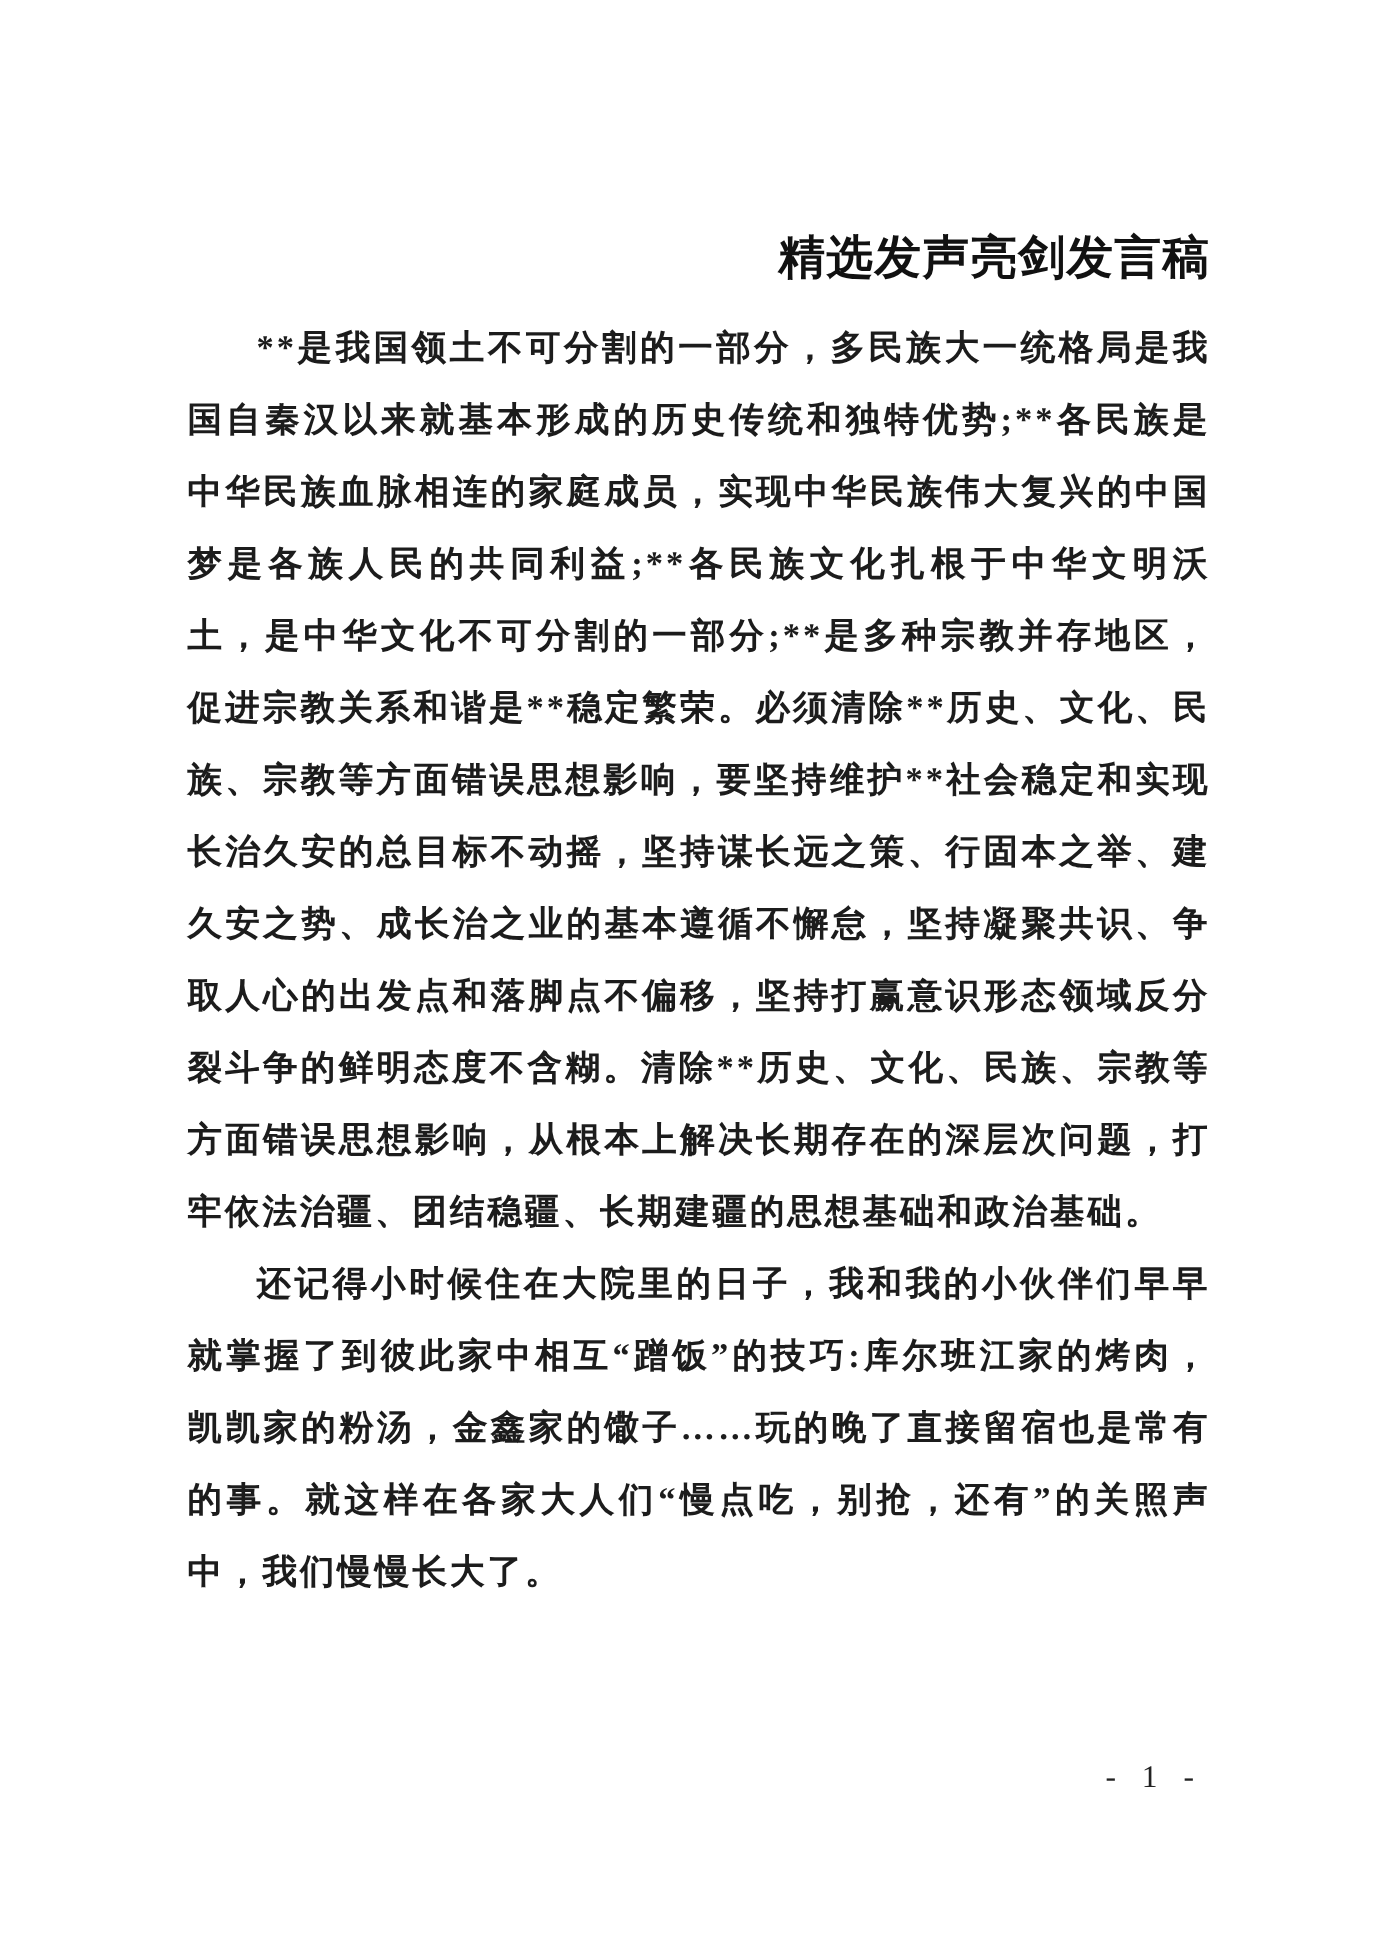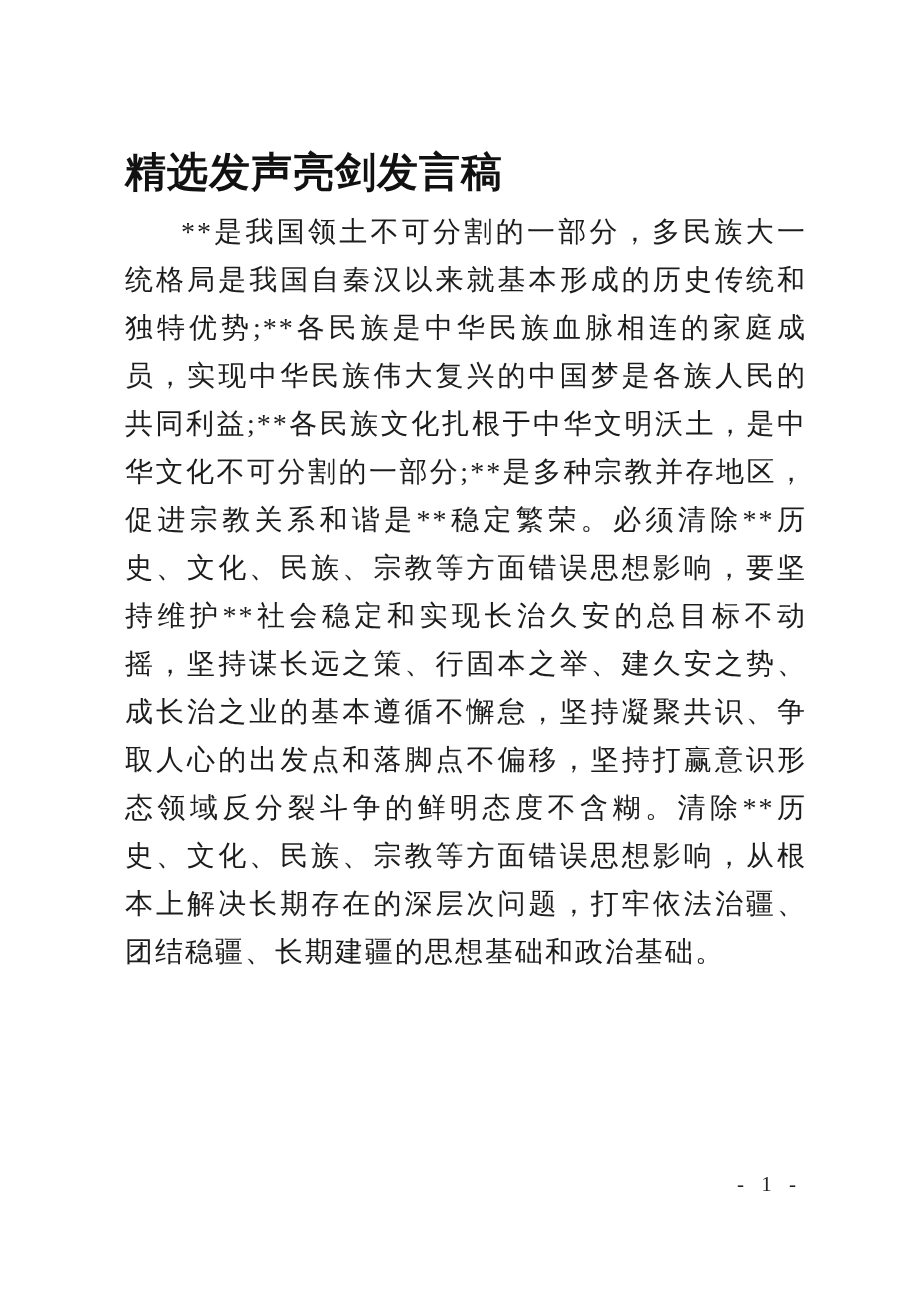--- a/index.html
+++ b/index.html
@@ -18,48 +18,50 @@
   }
   .content {
     position: absolute;
     left: 125px;
     top: 150px;
     width: 682px;
   }
   .doc-title {
     margin: 0 0 14px 0;
     font-family: "Liberation Sans", sans-serif;
-    font-size: 41px;
+    font-size: 31px;
     line-height: 44px;
     font-weight: bold;
-    text-align: left;
+    text-align: right;
     color: #111111;
     letter-spacing: 1px;
   }
   .doc-paragraph {
     margin: 0;
-    font-size: 28px;
+    font-size: 23px;
     line-height: 48px;
     text-align: justify;
     text-indent: 2em;
     letter-spacing: 2px;
     word-break: break-all;
+    font-weight: bold;
   }
   .page-footer {
     position: absolute;
     top: 1172px;
     right: 118px;
     font-size: 21px;
     letter-spacing: 6px;
     color: #222222;
     font-family: "Liberation Serif", serif;
   }
 </style>
 </head>
 <body>
 
 <div class="page">
   <div class="content">
     <h1 class="doc-title">精选发声亮剑发言稿</h1>
     <p class="doc-paragraph">**是我国领土不可分割的一部分，多民族大一统格局是我国自秦汉以来就基本形成的历史传统和独特优势;**各民族是中华民族血脉相连的家庭成员，实现中华民族伟大复兴的中国梦是各族人民的共同利益;**各民族文化扎根于中华文明沃土，是中华文化不可分割的一部分;**是多种宗教并存地区，促进宗教关系和谐是**稳定繁荣。必须清除**历史、文化、民族、宗教等方面错误思想影响，要坚持维护**社会稳定和实现长治久安的总目标不动摇，坚持谋长远之策、行固本之举、建久安之势、成长治之业的基本遵循不懈怠，坚持凝聚共识、争取人心的出发点和落脚点不偏移，坚持打赢意识形态领域反分裂斗争的鲜明态度不含糊。清除**历史、文化、民族、宗教等方面错误思想影响，从根本上解决长期存在的深层次问题，打牢依法治疆、团结稳疆、长期建疆的思想基础和政治基础。</p>
+    <p class="doc-paragraph">还记得小时候住在大院里的日子，我和我的小伙伴们早早就掌握了到彼此家中相互“蹭饭”的技巧:库尔班江家的烤肉，凯凯家的粉汤，金鑫家的馓子……玩的晚了直接留宿也是常有的事。就这样在各家大人们“慢点吃，别抢，还有”的关照声中，我们慢慢长大了。</p>
   </div>
   <div class="page-footer">- 1 -</div>
 </div>
 
 </body></html>

